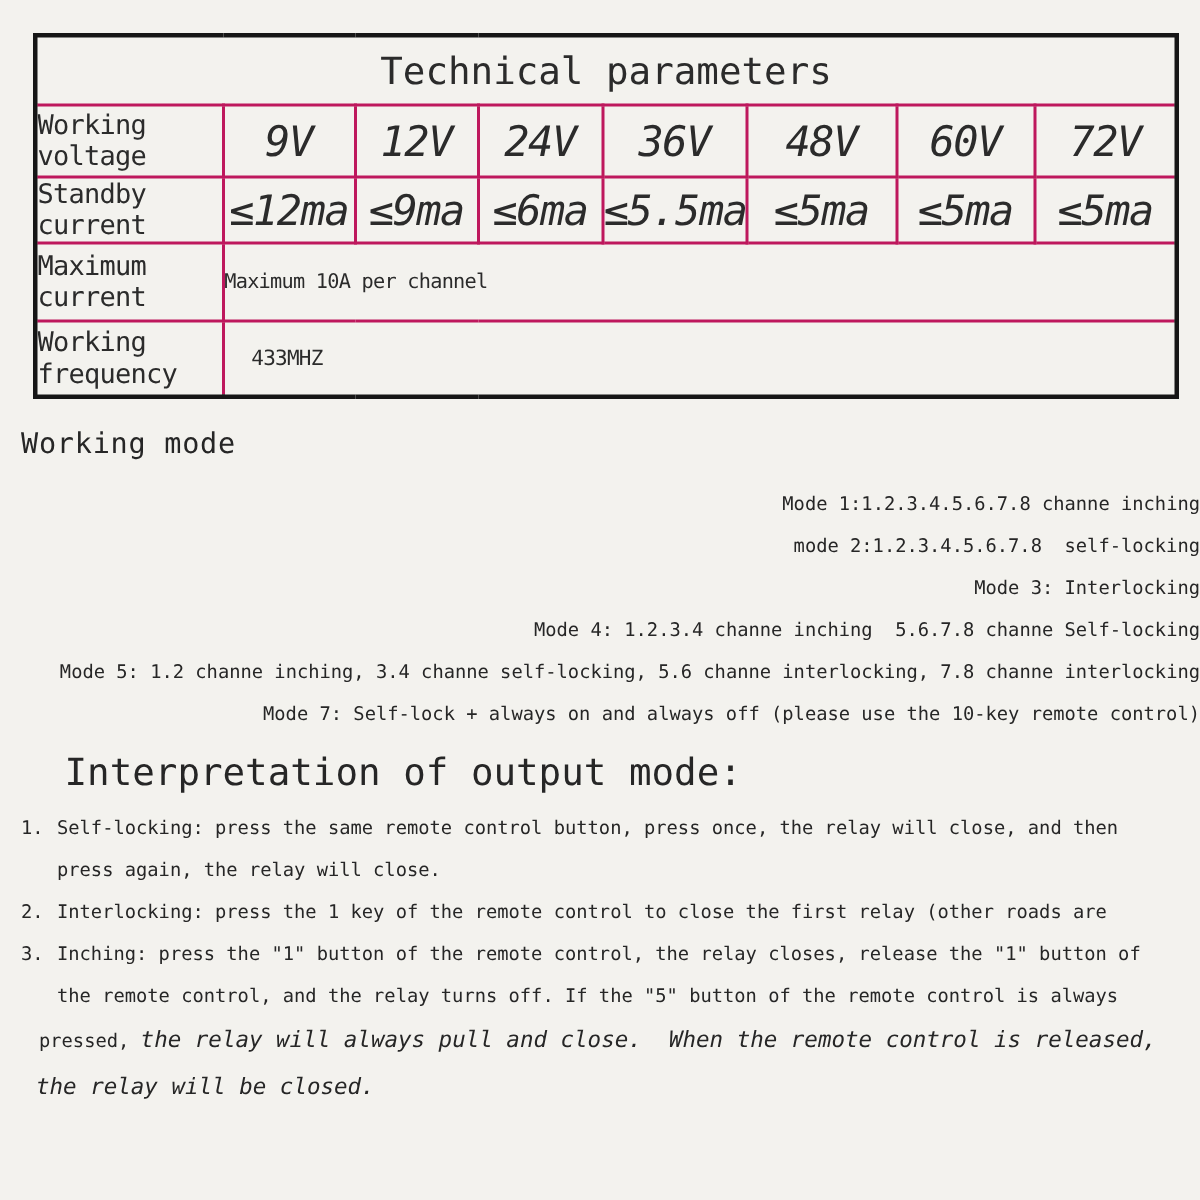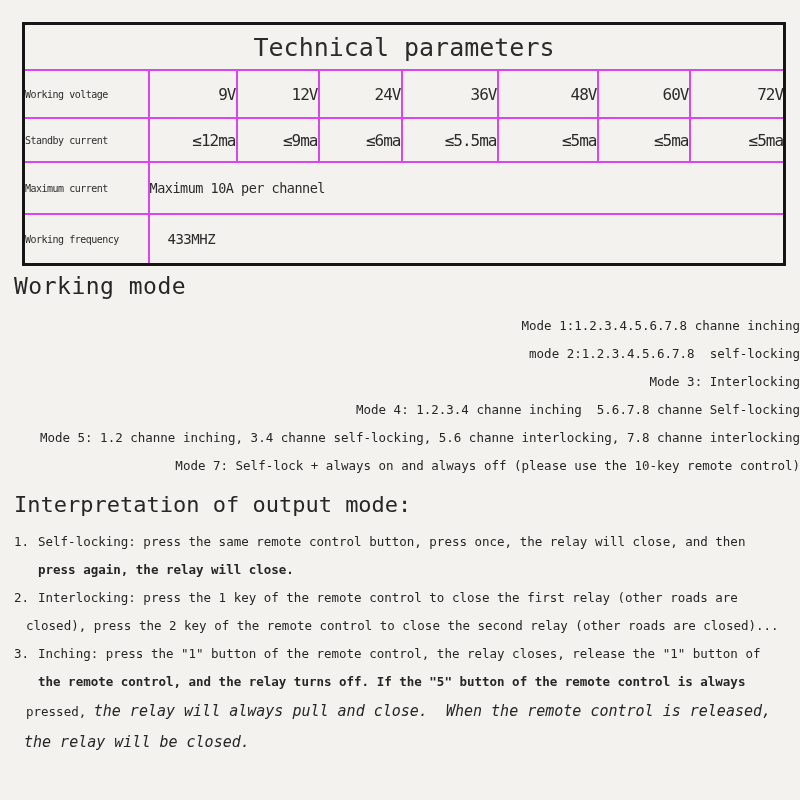--- a/index.html
+++ b/index.html
@@ -14,64 +14,65 @@
 
   
   table.spec {
     border-collapse:collapse;
     table-layout:fixed;
     width:761px;
     margin-left:8px;
     background:#f3f2ee;
   }
   table.spec td {
-    border:2px solid #d946ef;
+    border:2px solid #be185d;
     padding:0;
     color:#2b2b2b;
     overflow:hidden;
   }
   table.spec { border:3px solid #161616; }
   td.title-cell {
     height:44px; text-align:center; vertical-align:middle;
     font-size:25px; letter-spacing:0px; font-weight:500;
   }
   td.lbl {
-    font-size:10px; text-align:left; vertical-align:middle;
+    font-size:18px; text-align:left; vertical-align:middle;
     padding-left:4px; letter-spacing:-0.5px;
   }
-  td.val { font-size:16px; text-align:right; vertical-align:middle; letter-spacing:-1px; }
+  td.val { font-size:28px; text-align:center; vertical-align:middle; letter-spacing:-1px;font-style:italic; }
   tr.r-voltage td { height:46px; }
   tr.r-standby td { height:42px; }
   tr.r-max td     { height:50px; }
   tr.r-freq td    { height:48px; }
   td.spanval { font-size:13.5px; vertical-align:middle; padding-left:22px; letter-spacing:-0.5px; }
   td.spanval.freq { padding-left:18px; font-size:14px; }
 
   
   .wm-heading {
-    margin-top:8px;
-    font-size:23px; line-height:24px; font-weight:500;
+    margin-top:18px;
+    font-size:19px; line-height:24px; font-weight:500;
     letter-spacing:0.5px;
   }
   .wm-lines { margin-top:14px; }
   .mode-line {
     font-size:12.5px; line-height:28px;
     white-space:pre; letter-spacing:0px;text-align:right;
   }
 
   
   .int-heading {
     margin-top:12px;
-    font-size:22px; line-height:26px; font-weight:500;
+    font-size:25px; line-height:26px; font-weight:500;
     letter-spacing:0px;
+    margin-left:29px;
   }
   .int-list { margin-top:10px; }
   .li-line { font-size:12.5px; line-height:28px; white-space:pre; }
   .li-line .num { display:inline-block; width:24px; }
-  .ind-a { padding-left:24px;font-weight:bold; }  
+  .ind-a { padding-left:24px; }  
   .ind-b { padding-left:12px; }  
   .ind-c { padding-left:10px; }
   .lg { font-size:15px;font-style:italic; }
   .li-line.tall { line-height:31px; }
 </style>
 </head>
 <body>
 
 <div class="page">
 
@@ -131,21 +132,20 @@
     <div class="mode-line">Mode 7: Self-lock + always on and always off (please use the 10-key remote control)</div>
   </div>
 
   <div class="int-heading">Interpretation of output mode:</div>
   <div class="int-list">
 
     <div class="li-line"><span class="num">1.</span><span>Self-locking: press the same remote control button, press once, the relay will close, and then</span></div>
     <div class="li-line ind-a">press again, the relay will close.</div>
 
     <div class="li-line"><span class="num">2.</span><span>Interlocking: press the 1 key of the remote control to close the first relay (other roads are</span></div>
-    <div class="li-line ind-b">closed), press the 2 key of the remote control to close the second relay (other roads are closed)...</div>
 
     <div class="li-line"><span class="num">3.</span><span>Inching: press the "1" button of the remote control, the relay closes, release the "1" button of</span></div>
     <div class="li-line ind-a">the remote control, and the relay turns off. If the "5" button of the remote control is always</div>
     <div class="li-line tall ind-b"><span>pressed, </span><span class="lg">the relay will always pull and close.  When the remote control is released,</span></div>
     <div class="li-line tall ind-c lg">the relay will be closed.</div>
 
   </div>
 </div>
 
 </body></html>

